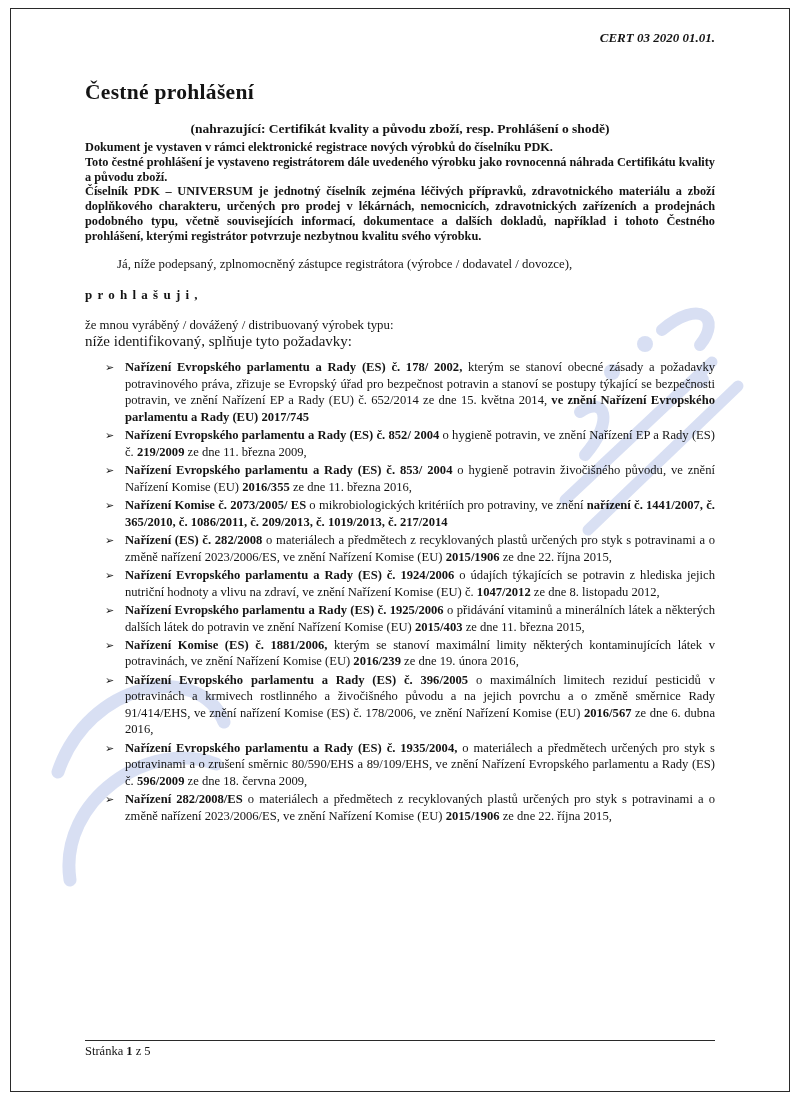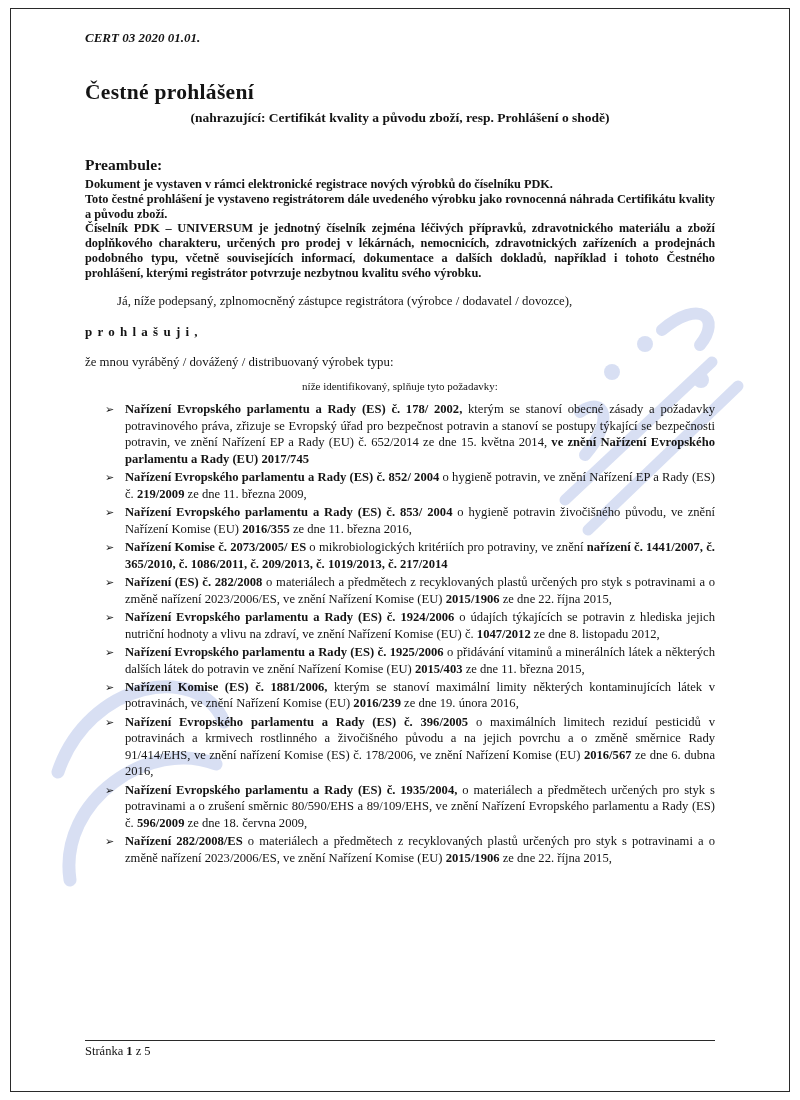--- a/index.html
+++ b/index.html
@@ -14,32 +14,32 @@
   }
   .frame {
     position: absolute; left: 10px; right: 10px; top: 8px; bottom: 8px;
     border: 1.5px solid #2a2a2a;
     pointer-events: none; z-index: 3;
   }
   .watermark { position: absolute; left: 0; top: 0; z-index: 1; }
   .watermark path { stroke: var(--wm); fill: none; }
   .watermark circle { fill: var(--wm); }
   .content { position: absolute; left: 85px; width: 630px; top: 0; z-index: 2; }
-  .header-ref { margin-top: 30px; text-align: left; font-style: italic; font-weight: bold; font-size: 13px; }
+  .header-ref { margin-top: 30px; text-align: right; font-style: italic; font-weight: bold; font-size: 13px; }
   .title { margin: 34px 0 0; text-align: left; font-size: 21.5px; font-weight: bold; letter-spacing: 0.3px; }
-  .subtitle { margin-top: 5px; text-align: center; font-size: 13.5px; font-weight: bold; }
+  .subtitle { margin-top: 16px; text-align: center; font-size: 13.5px; font-weight: bold; }
   .pre-head { margin-top: 30px; font-size: 15.5px; font-weight: bold; }
   .pre-body { margin-top: 3px; font-weight: bold; font-size: 12.3px; line-height: 1.2; text-align: justify; }
   .intro { margin: 14px 0 0; font-size: 12.8px; text-indent: 32px; }
   .declare { margin-top: 15px; font-weight: bold; font-size: 13px; letter-spacing: 1px; }
   .product-line { margin: 15px 0 0; font-size: 12.8px; }
   .product-type { margin-top: 5px; text-align: center; font-size: 14.5px; }
   .u { text-decoration: underline; }
   .b { font-weight: bold; }
-  .req-intro { margin: 10px 0 0; font-size: 11px; text-align: center; }
+  .req-intro { margin: 0 0 0; font-size: 15px; }
   .bullets { margin-top: 9px; padding-left: 20px; font-size: 12.6px; line-height: 1.31; }
   .bullet { display: flex; margin-bottom: 2px; }
   .bullet .marker { flex: 0 0 20px; font-size: 11px; padding-top: 1px; }
   .bullet .btext { flex: 1; text-align: justify; }
   .footer { position: absolute; left: 85px; width: 630px; top: 1040px; z-index: 2; }
   .footer-rule { border-top: 1.8px solid #2a2a2a; }
   .footer-text { text-align: left; font-size: 12.5px; margin-top: 3px; }
 </style>
 </head>
 <body>
@@ -61,21 +61,20 @@
   </svg>
 
   <div class="frame"></div>
 
   <div class="content">
     <div class="header-ref">CERT 03 2020 01.01.</div>
 
     <h1 class="title">Čestné prohlášení</h1>
     <div class="subtitle">(nahrazující: Certifikát kvality a původu zboží, resp. Prohlášení o shodě)</div>
 
-    <div class="pre-head">Preambule:</div>
     <div class="pre-body">
         <div>Dokument je vystaven v rámci elektronické registrace nových výrobků do číselníku PDK.</div>
         <div>Toto čestné prohlášení je vystaveno registrátorem dále uvedeného výrobku jako rovnocenná náhrada Certifikátu kvality a původu zboží.</div>
         <div>Číselník PDK – UNIVERSUM je jednotný číselník zejména léčivých přípravků, zdravotnického materiálu a zboží doplňkového charakteru, určených pro prodej v lékárnách, nemocnicích, zdravotnických zařízeních a prodejnách podobného typu, včetně souvisejících informací, dokumentace a dalších dokladů, například i tohoto Čestného prohlášení, kterými registrátor potvrzuje nezbytnou kvalitu svého výrobku.</div>
       </div>
 
     <p class="intro">Já, níže podepsaný, zplnomocněný zástupce registrátora (výrobce / dodavatel / dovozce),</p>
 
     <div class="declare">p r o h l a š u j i ,</div>
 

